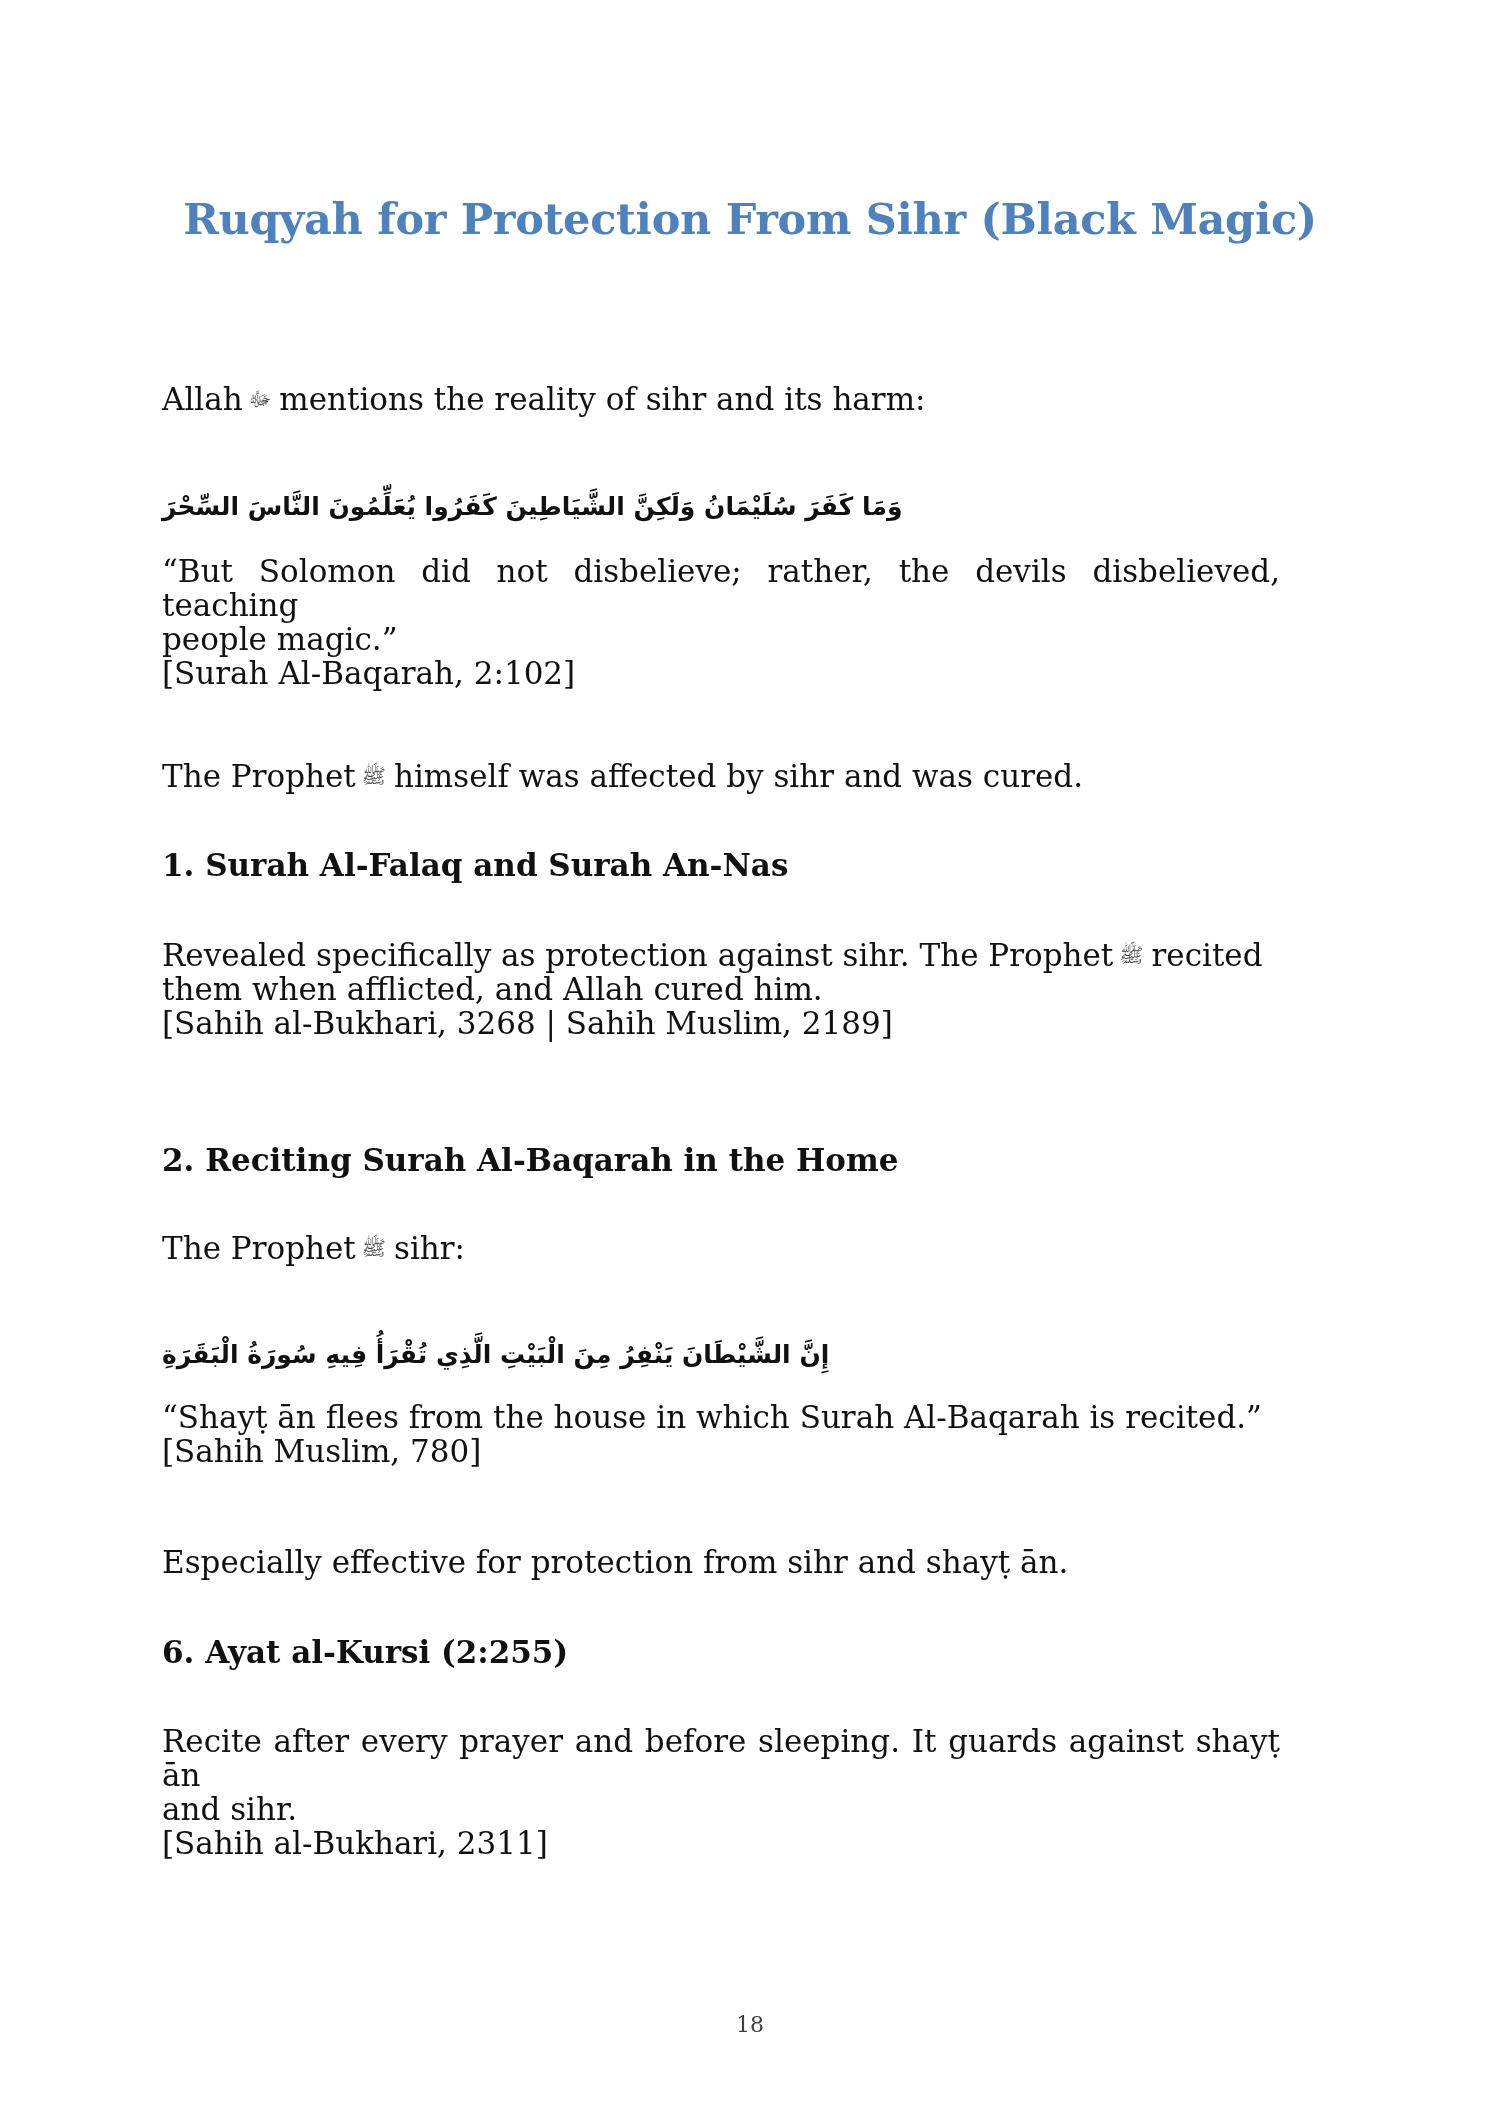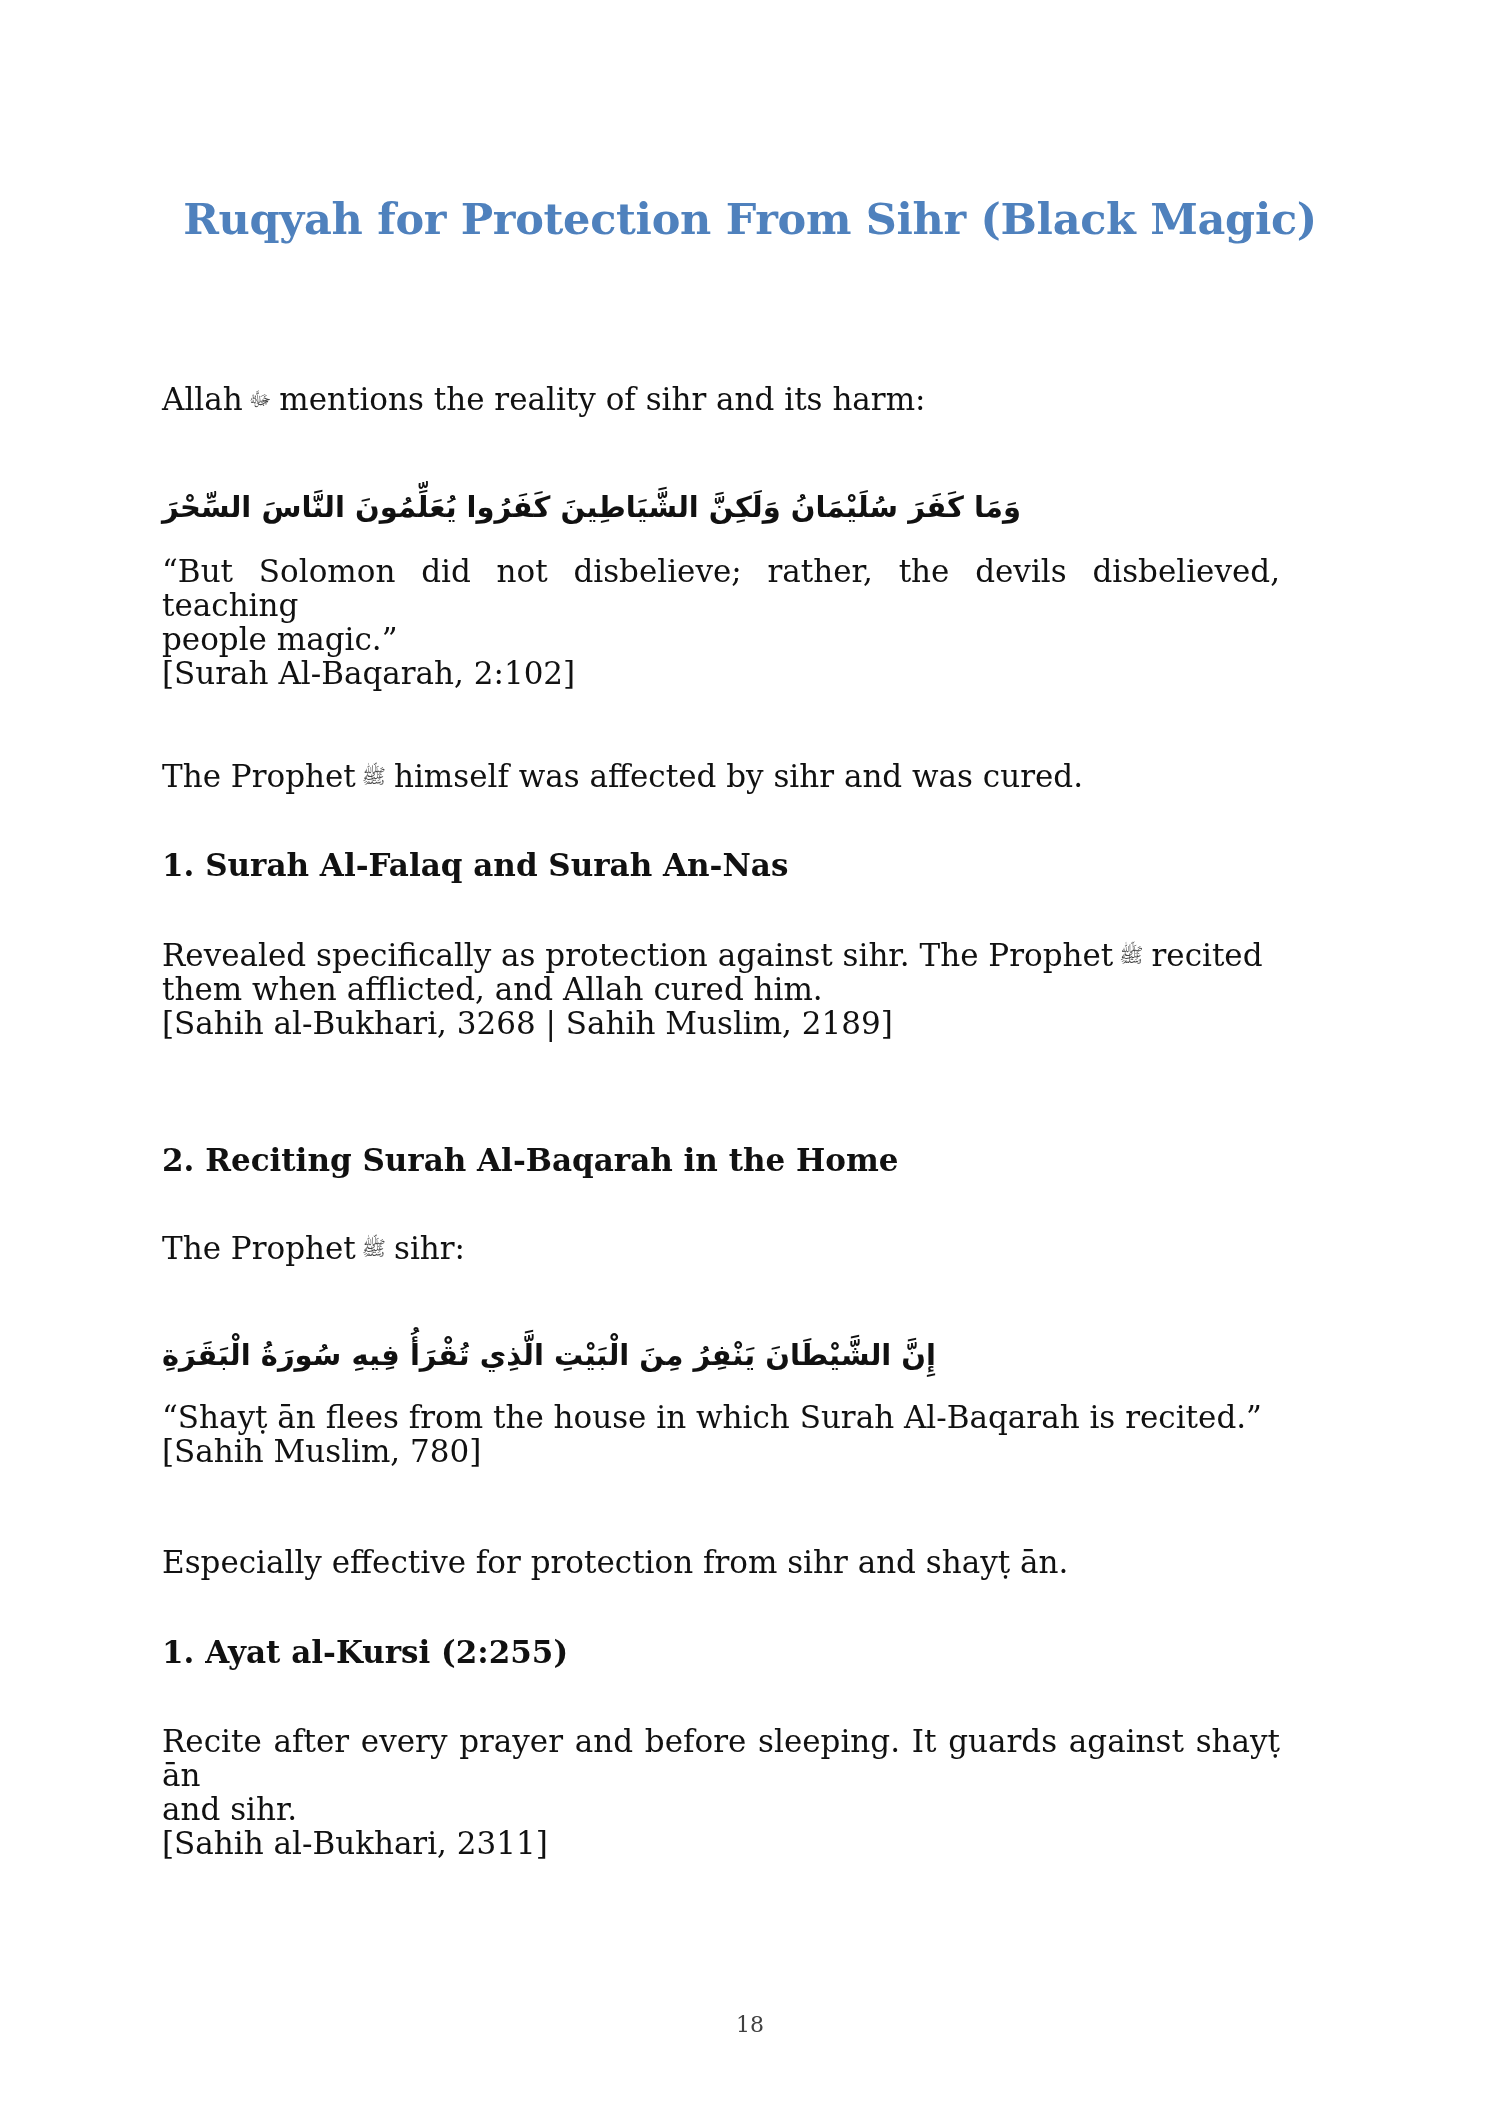--- a/index.html
+++ b/index.html
@@ -46,21 +46,21 @@
     text-align: justify;
     text-align-last: left;
   }
   .heading {
     font-weight: bold;
     font-size: 31px;
   }
   .arabic {
     font-family: "DejaVu Sans", sans-serif;
     font-weight: bold;
-    font-size: 29px;
+    font-size: 25px;
     direction: rtl;
     unicode-bidi: embed;
     text-align: left;
     line-height: 40px;
   }
   .arabic-wrap {
     position: absolute;
     left: 162px;
     width: auto;
     direction: ltr;
@@ -126,21 +126,21 @@
     <p class="arabic" style="margin:0;">إِنَّ الشَّيْطَانَ يَنْفِرُ مِنَ الْبَيْتِ الَّذِي تُقْرَأُ فِيهِ سُورَةُ الْبَقَرَةِ</p>
   </div>
 
   <p class="block" style="top:1400px;">
     <span class="line">“Shayṭ  ān flees from the house in which Surah Al-Baqarah is recited.”</span>
     <span class="line">[Sahih Muslim, 780]</span>
   </p>
 
   <p class="block" style="top:1545px;">Especially effective for protection from sihr and shayṭ  ān.</p>
 
-  <h2 class="block heading" style="top:1635px;">1. Ayat al-Kursi (2:255)</h2>
+  <h2 class="block heading" style="top:1635px;">6. Ayat al-Kursi (2:255)</h2>
 
   <p class="block justify" style="top:1724px;">
     <span class="line">Recite after every prayer and before sleeping. It guards against shayṭ  ān</span>
     <span class="line">and sihr.</span>
     <span class="line">[Sahih al-Bukhari, 2311]</span>
   </p>
 
   <div class="page-number">18</div>
 
 </div>

